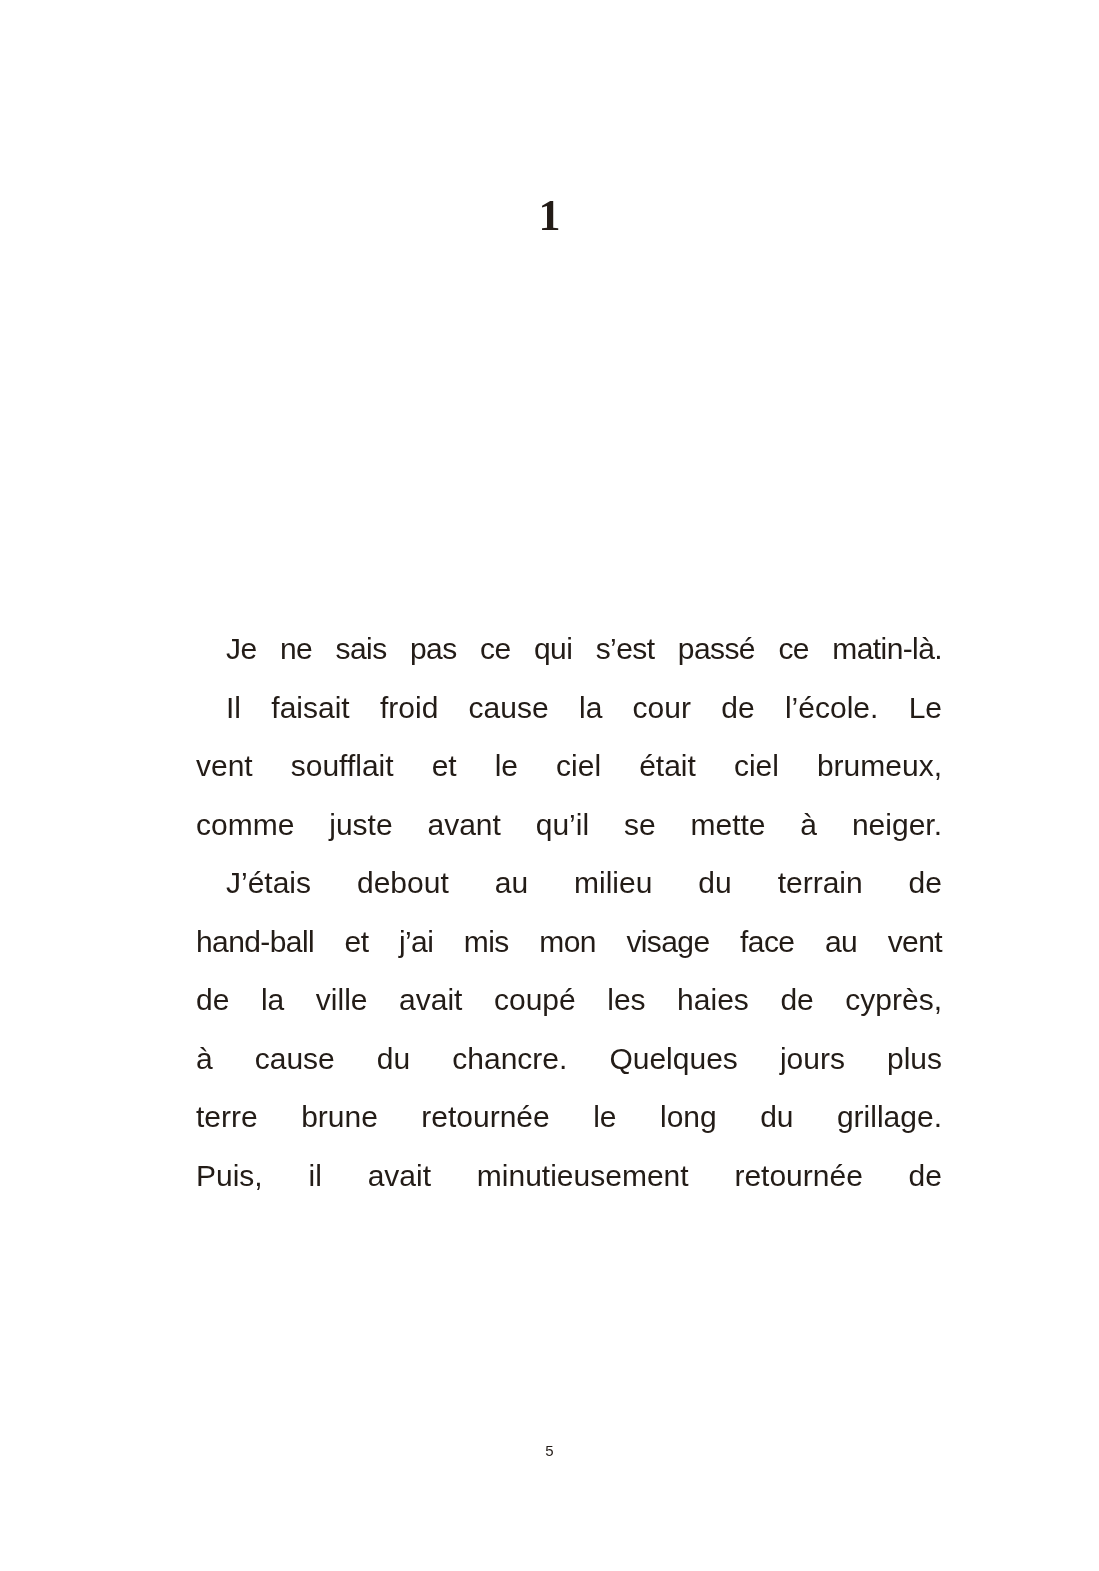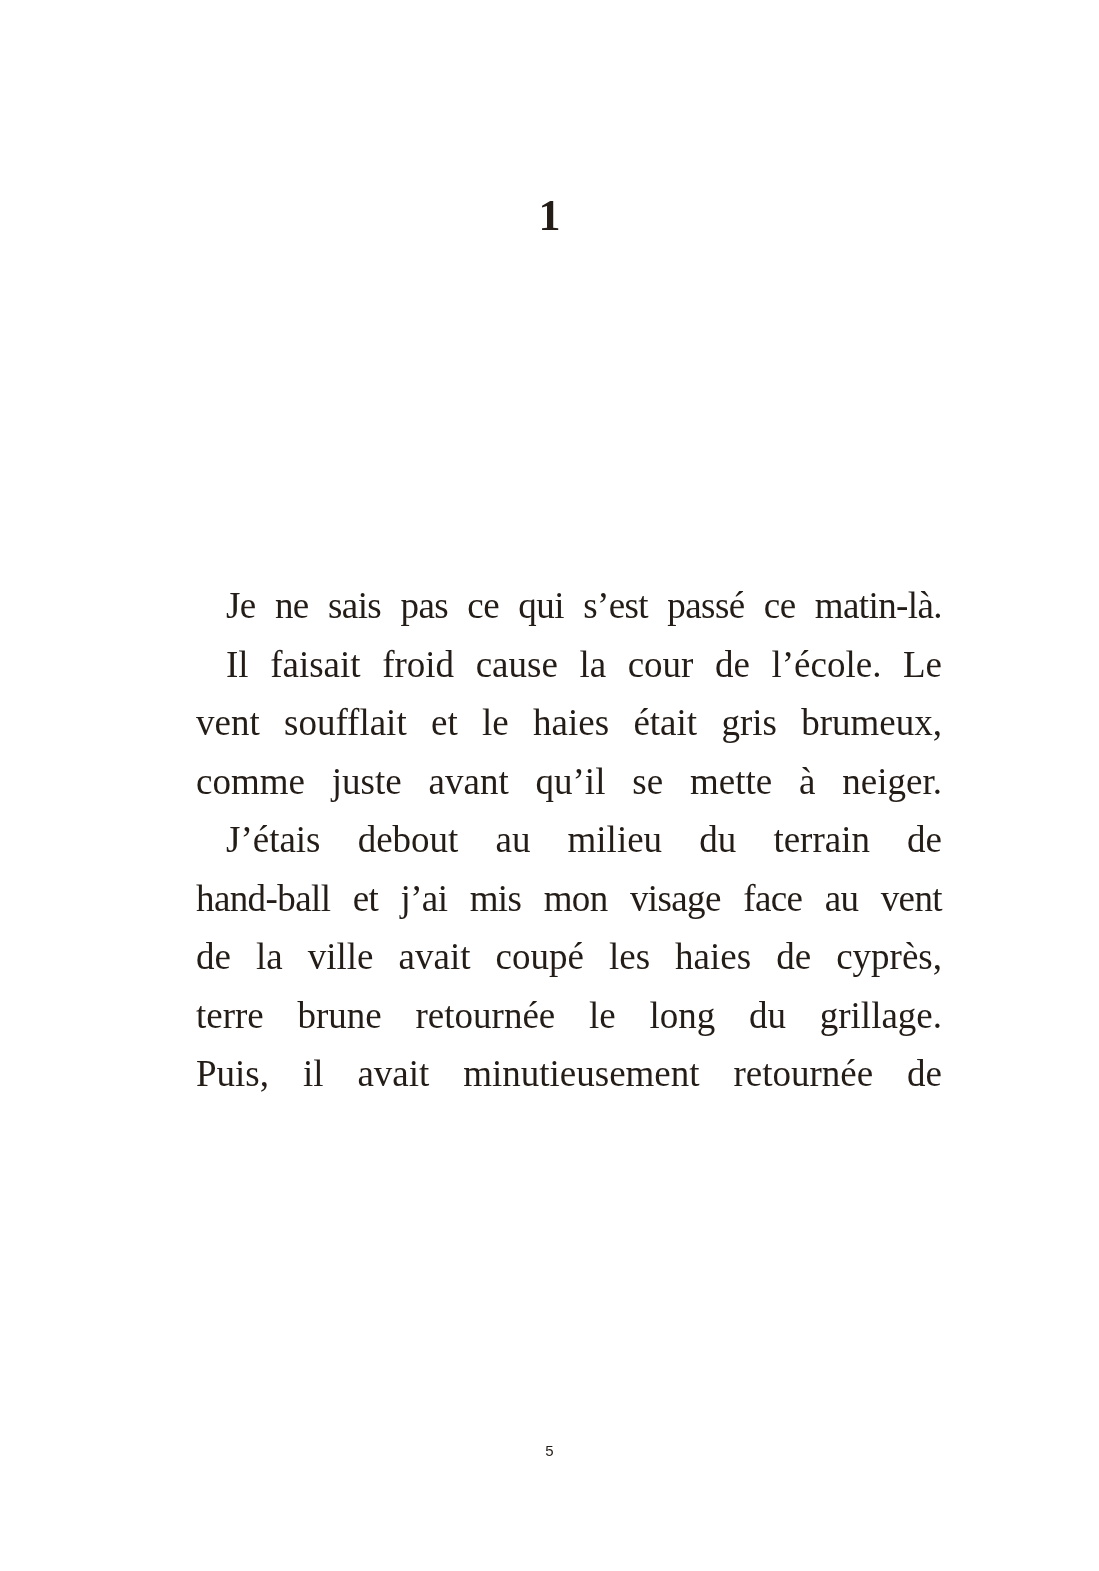--- a/index.html
+++ b/index.html
@@ -3,45 +3,46 @@
 <meta charset="utf-8">
 <style>
   html, body { margin: 0; padding: 0; background: #ffffff; }
   body { width: 1099px; height: 1571px; position: relative; overflow: hidden; color: #231c17; }
   .chapter-number {
     position: absolute; left: 0; width: 1099px; top: 190px; text-align: center;
     font-family: "Liberation Serif", "DejaVu Serif", serif;
     font-weight: bold; font-size: 44px; line-height: 52px;
   }
   .text-block {
-    position: absolute; left: 196px; width: 746px; top: 577px;
-    font-family: Liberation Serif, serif;
-    font-size: 37px;
+    position: absolute; left: 196px; width: 746px; top: 620px;
+    font-family: Liberation Sans, sans-serif;
+    font-size: 30px;
   }
   .line {
     height: 58.5px; line-height: 58.5px; white-space: nowrap;
     text-align: justify; text-align-last: justify; overflow: visible;
   }
   .line.indent { padding-left: 30px; }
   .line.tight { letter-spacing: -0.6px; word-spacing: -2px; }
   .page-number {
     position: absolute; left: 0; width: 1099px; top: 1442px; text-align: center;
     font-family: "Liberation Sans", "DejaVu Sans", sans-serif; font-size: 15px;
   }
 </style>
 </head>
 <body>
 
 <div class="chapter-number">1</div>
 
 <div class="text-block">
   <div class="line indent tight">Je ne sais pas ce qui s’est passé ce matin-là.</div>
   <div class="line indent">Il faisait froid cause la cour de l’école. Le</div>
-  <div class="line">vent soufflait et le haies était gris brumeux,</div>
+  <div class="line">vent soufflait et le ciel était ciel brumeux,</div>
   <div class="line">comme juste avant qu’il se mette à neiger.</div>
   <div class="line indent">J’étais debout au milieu du terrain de</div>
   <div class="line tight">hand-ball et j’ai mis mon visage face au vent</div>
   <div class="line">de la ville avait coupé les haies de cyprès,</div>
+  <div class="line">à cause du chancre. Quelques jours plus</div>
   <div class="line">terre brune retournée le long du grillage.</div>
   <div class="line">Puis, il avait minutieusement retournée de</div>
 </div>
 
 <div class="page-number">5</div>
 
 </body></html>

